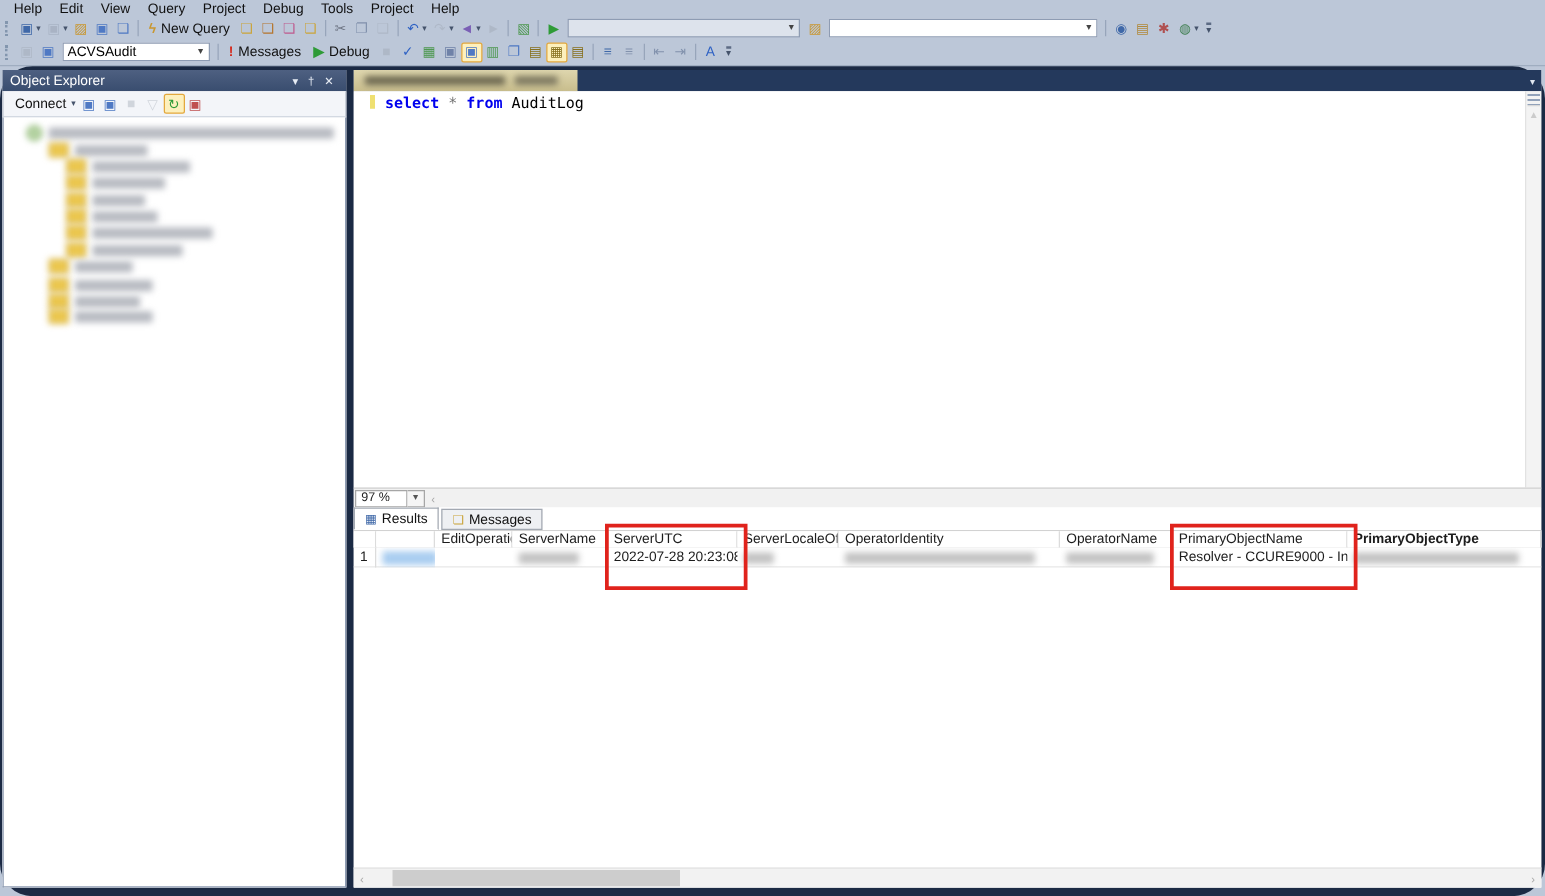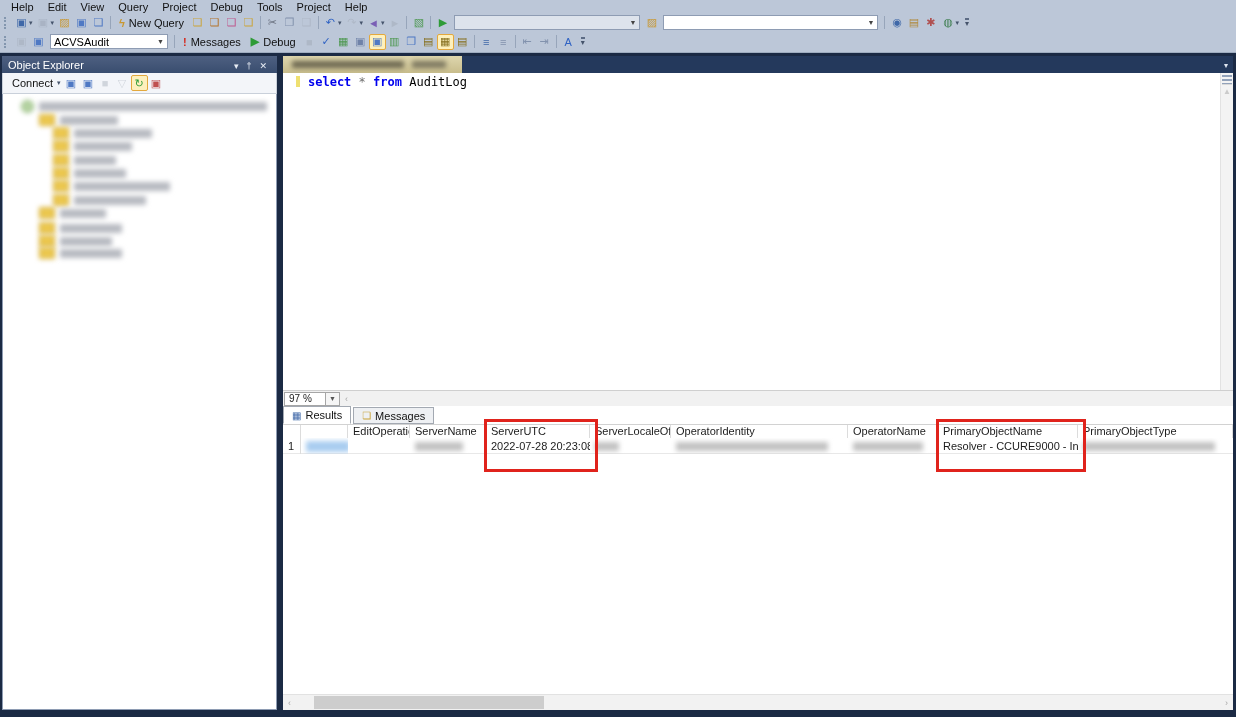--- a/index.html
+++ b/index.html
@@ -17,21 +17,21 @@
   .tbi.active{background:#fdf0bd;border:1px solid #e3a83d;}
   .caret{font-size:7px;color:#45536b;margin:0 2px 0 -1px;cursor:default;}
   .overflow{font-size:8px;color:#45536b;border-top:2px solid #5c6b84;margin:0 4px;line-height:8px;cursor:default;}
   .combo{height:15px;background:#fff;border:1px solid #8e9cb3;display:flex;align-items:center;font-size:11px;padding:0 3px;margin:0 3px;box-sizing:border-box;cursor:default;}
   .combo.disabled{background:#dde3ec;}
   .combo .cv{flex:1;white-space:nowrap;overflow:hidden;color:#000;}
   .combo .ca{font-size:7px;color:#444;margin-left:3px;}
   .tbtn{display:flex;align-items:center;gap:4px;background:transparent;border:none;font-size:11px;font-family:inherit;color:#101010;padding:0 5px;height:18px;cursor:default;}
   .tbtn .bg{font-size:11px;font-weight:bold;}
   
-  .stage{position:absolute;left:0;top:53px;width:1236px;height:664px;background:#1b2a44;}
+  .stage{position:absolute;left:0;top:53px;width:1236px;height:664px;background:#1b2a44;border-radius:26px;}
   
   .oe{position:absolute;left:2px;top:3px;width:275px;height:654px;background:#fff;display:flex;flex-direction:column;box-sizing:border-box;}
   .oe-title{height:17px;background:linear-gradient(#4e6081,#394d6f);color:#fff;font-size:11px;display:flex;align-items:center;padding:0 6px;}
   .oe-title .sp{flex:1;}
   .oe-ticon{color:#e8edf5;font-size:9px;padding:0 4px;cursor:default;}
   .oe-tb{height:20px;background:#f3f5f9;border:1px solid #c9d0da;border-top:none;display:flex;align-items:center;padding:0 4px;font-size:11px;color:#101010;}
   .oe-tree{flex:1;position:relative;border:1px solid #8e9cb3;border-top:none;background:#fff;overflow:hidden;}
   .trow{position:absolute;height:12px;display:flex;align-items:center;gap:5px;}
   .blur{filter:blur(2.5px);border-radius:1px;}
   .srv-ic{width:13px;height:13px;border-radius:7px;background:radial-gradient(#cfe7c2,#76a457);}
@@ -290,21 +290,21 @@
         <div class="ghead" id="ghead">
             <div class="gh" style="left: 0px; width: 18px;"></div>
             <div class="gh" style="left: 18px; width: 47px;"></div>
             <div class="gh" style="left: 65px; width: 62px;">EditOperation</div>
             <div class="gh" style="left: 127px; width: 76px;">ServerName</div>
             <div class="gh" style="left: 203px; width: 104px;">ServerUTC</div>
             <div class="gh" style="left: 307px; width: 81px;">ServerLocaleOffset</div>
             <div class="gh" style="left: 388px; width: 177px;">OperatorIdentity</div>
             <div class="gh" style="left: 565px; width: 90px;">OperatorName</div>
             <div class="gh" style="left: 655px; width: 140px;">PrimaryObjectName</div>
-            <div class="gh" style="left: 795px; width: 155px;">PrimaryObjectType</div>
+            <div class="gh" style="left: 795px; width: 155px; font-weight: bold;">PrimaryObjectType</div>
           </div>
         <div class="grow" id="grow">
             <div class="gc" style="left: 0px; width: 18px; border-right: 1px solid rgb(220, 220, 220);">1</div>
             <div class="gc" style="left: 18px; width: 47px;">
               <div class="blur" style="margin-top: 2px; height: 11px; background: rgb(169, 205, 240); width: 44px;"></div>
             </div>
             <div class="gc" style="left: 65px; width: 62px;"></div>
             <div class="gc" style="left: 127px; width: 76px;">
               <div class="blur" style="margin-top: 3px; height: 9px; background: rgb(194, 194, 194); width: 48px;"></div>
             </div>

